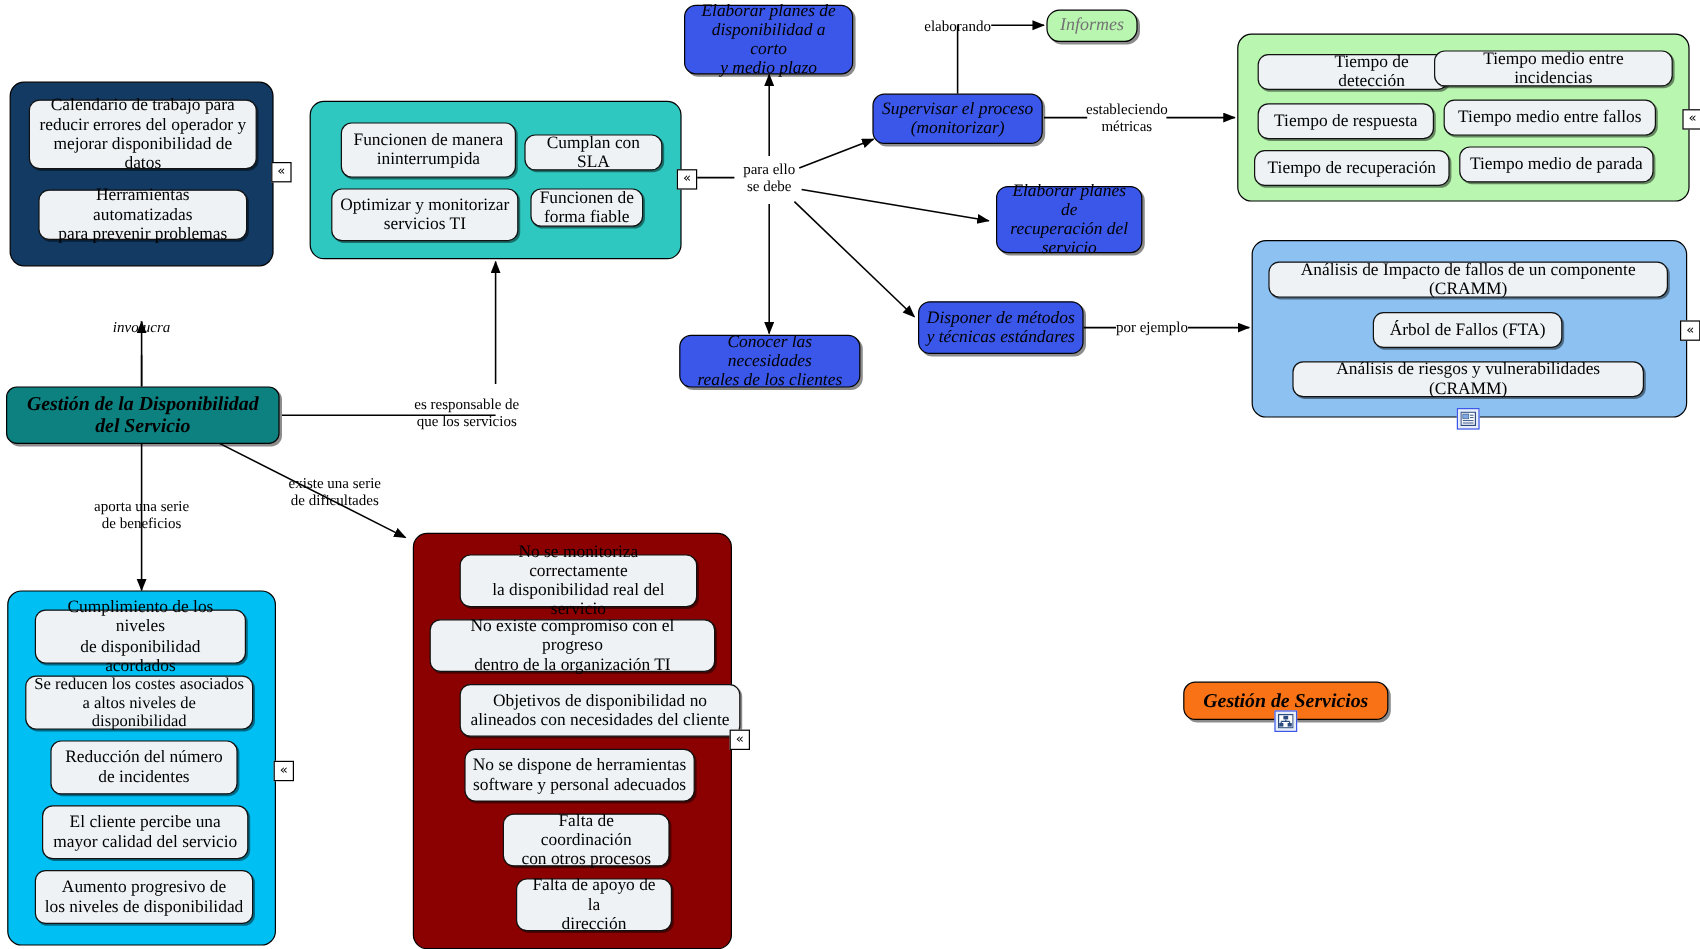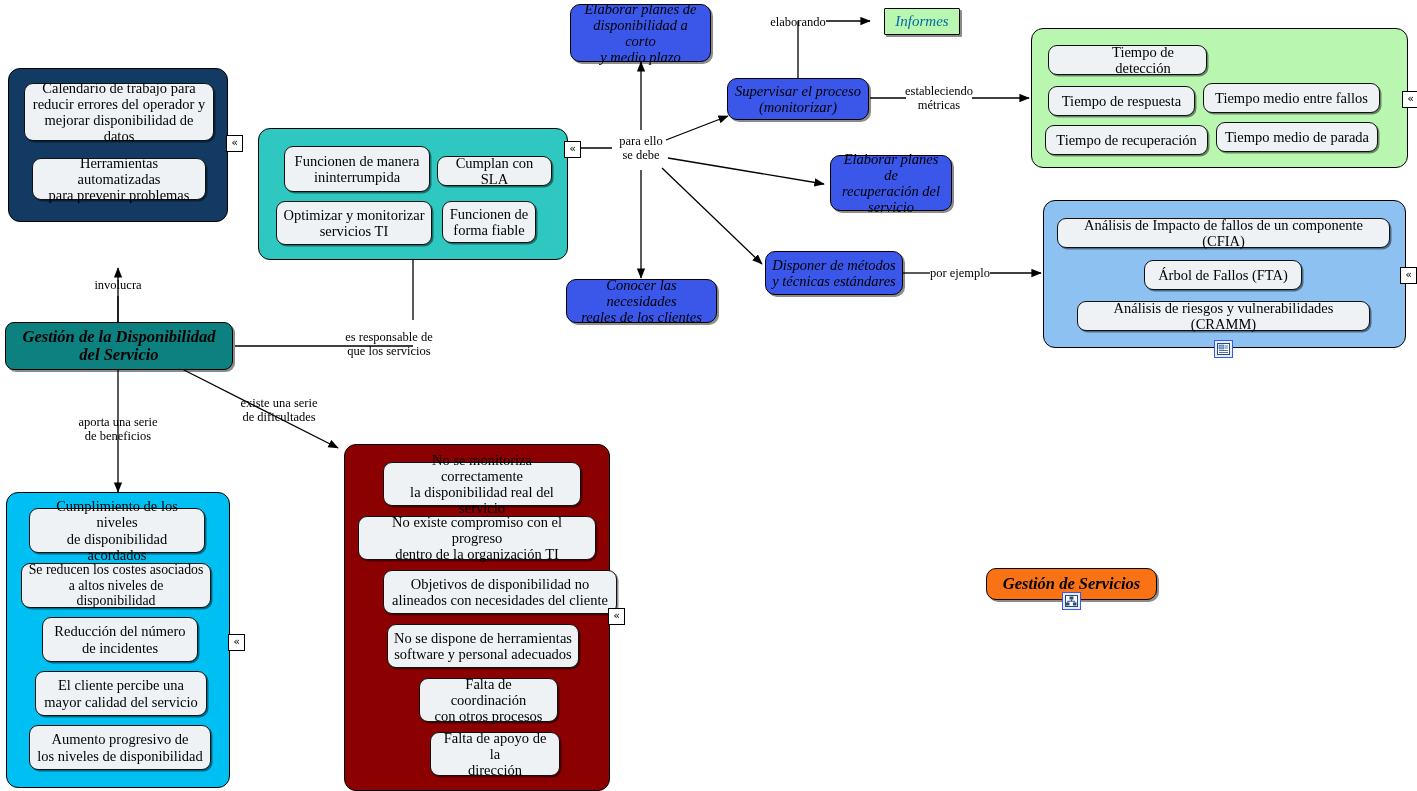--- a/index.html
+++ b/index.html
@@ -21,21 +21,21 @@
   .chip{position:absolute;background:#eef2f5;border:1px solid #111;border-radius:9px;
         box-sizing:border-box;display:flex;align-items:center;justify-content:center;
         text-align:center;line-height:1.12;font-size:14.5px;color:#000;
         box-shadow:1.5px 1.5px 0 rgba(0,0,0,.45);padding:2px 6px;}
 
   
   .node{position:absolute;box-sizing:border-box;display:flex;align-items:center;
         justify-content:center;text-align:center;line-height:1.12;border:1px solid #000;
         border-radius:10px;box-shadow:2px 2px 0 rgba(0,0,0,.45);padding:2px 6px;font-style:italic;}
   .node.blue{background:#3a57ea;color:#000;font-size:14.5px;}
-  .node.greenpill{background:#b9f7b1;color:#0369a1;font-size:15px;border-radius:1px;margin-left:12px;}
+  .node.greenpill{background:#b9f7b1;color:#737373;font-size:15px;border-radius:11px;}
   .node.root{background:#0d8080;color:#000;font-weight:bold;font-size:16.5px;
              border-radius:9px;}
   .node.grey{background:#f97316;color:#000;font-weight:bold;font-size:16.5px;
              border-radius:10px;}
 
   
   .elabel{position:absolute;font-size:12.5px;line-height:1.15;text-align:center;
           color:#000;background:transparent;white-space:nowrap;}
 
   
@@ -90,42 +90,43 @@
 
   <div class="group navy" style="left:8px;top:68px;width:220px;height:154px;">
     <div class="chip" style="left:15px;top:14px;width:190px;height:58px;white-space:pre-line;">Calendario de trabajo para
 reducir errores del operador y
 mejorar disponibilidad de datos</div>
     <div class="chip" style="left:23px;top:89px;width:174px;height:42px;white-space:pre-line;">Herramientas automatizadas
 para prevenir problemas</div>
   </div>
   <div class="marker" style="left:226px;top:135px;">«</div>
 
-  <div class="group teal" style="left:258px;top:84px;width:310px;height:132px;margin-top:44px;">
+  <div class="group teal" style="left:258px;top:84px;width:310px;height:132px;">
     <div class="chip" style="left:25px;top:17px;width:146px;height:46px;white-space:pre-line;">Funcionen de manera
 ininterrumpida</div>
     <div class="chip" style="left:178px;top:27px;width:115px;height:30px;white-space:pre-line;">Cumplan con SLA</div>
     <div class="chip" style="left:17px;top:72px;width:156px;height:44px;white-space:pre-line;">Optimizar y monitorizar
 servicios TI</div>
-    <div class="chip" style="left:183px;top:72px;width:94px;height:42px;white-space:pre-line;">Funcionen de
+    <div class="chip" style="left:183px;top:72px;width:94px;height:32px;white-space:pre-line;">Funcionen de
 forma fiable</div>
   </div>
   <div class="marker" style="left:564px;top:141px;">«</div>
 
   <div class="group green" style="left:1031px;top:28px;width:377px;height:140px;">
     <div class="chip" style="left:16px;top:16px;width:159px;height:30px;padding-left:37px;">Tiempo de detección</div>
+    <div class="chip" style="left:163px;top:13px;width:199px;height:30px;">Tiempo medio entre incidencias</div>
     <div class="chip" style="left:16px;top:57px;width:147px;height:30px;">Tiempo de respuesta</div>
     <div class="chip" style="left:171px;top:54px;width:177px;height:30px;">Tiempo medio entre fallos</div>
     <div class="chip" style="left:13px;top:96px;width:163px;height:30px;">Tiempo de recuperación</div>
     <div class="chip" style="left:184px;top:93px;width:162px;height:30px;">Tiempo medio de parada</div>
   </div>
   <div class="marker" style="left:1402px;top:91px;">«</div>
 
   <div class="group lblue" style="left:1043px;top:200px;width:363px;height:148px;">
-    <div class="chip" style="left:13px;top:17px;width:333px;height:30px;">Análisis de Impacto de fallos de un componente (CFIA)</div>
+    <div class="chip" style="left:13px;top:17px;width:333px;height:30px;">Análisis de Impacto de fallos de un componente (CRAMM)</div>
     <div class="chip" style="left:100px;top:59px;width:158px;height:30px;">Árbol de Fallos (FTA)</div>
     <div class="chip" style="left:33px;top:100px;width:293px;height:30px;">Análisis de riesgos y vulnerabilidades (CRAMM)</div>
   </div>
   <div class="marker" style="left:1400px;top:267px;">«</div>
   <div class="deco" style="left:1214px;top:340px;">
     <svg width="13" height="12" viewBox="0 0 13 12">
       <rect x="0.5" y="0.5" width="12" height="11" fill="#ffffff" stroke="#2b4b80"></rect>
       <rect x="2" y="2" width="5" height="4" fill="#7fa8e0" stroke="#2b4b80" stroke-width="0.5"></rect>
       <line x1="8" y1="3" x2="11" y2="3" stroke="#2b4b80" stroke-width="0.8"></line>
       <line x1="8" y1="5" x2="11" y2="5" stroke="#2b4b80" stroke-width="0.8"></line>
@@ -193,21 +194,21 @@
       <rect x="4.5" y="1.5" width="4" height="3" fill="#2b4b80"></rect>
       <rect x="1" y="7.5" width="3.5" height="3" fill="#2b4b80"></rect>
       <rect x="8" y="7.5" width="3.5" height="3" fill="#2b4b80"></rect>
       <line x1="6.5" y1="4.5" x2="6.5" y2="6.2" stroke="#2b4b80"></line>
       <line x1="2.7" y1="6.2" x2="9.7" y2="6.2" stroke="#2b4b80"></line>
       <line x1="2.7" y1="6.2" x2="2.7" y2="7.5" stroke="#2b4b80"></line>
       <line x1="9.7" y1="6.2" x2="9.7" y2="7.5" stroke="#2b4b80"></line>
     </svg>
   </div>
 
-  <div class="elabel" style="left:82px;top:278px;width:72px;">involucra</div>
+  <div class="elabel" style="left:82px;top:266px;width:72px;font-style:italic;">involucra</div>
 
   <div class="elabel" style="left:340px;top:330px;width:98px;white-space:pre-line;">es responsable de
 que los servicios</div>
 
   <div class="elabel" style="left:69px;top:415px;width:98px;white-space:pre-line;">aporta una serie
 de beneficios</div>
 
   <div class="elabel" style="left:227px;top:396px;width:104px;white-space:pre-line;">existe una serie
 de dificultades</div>
 

